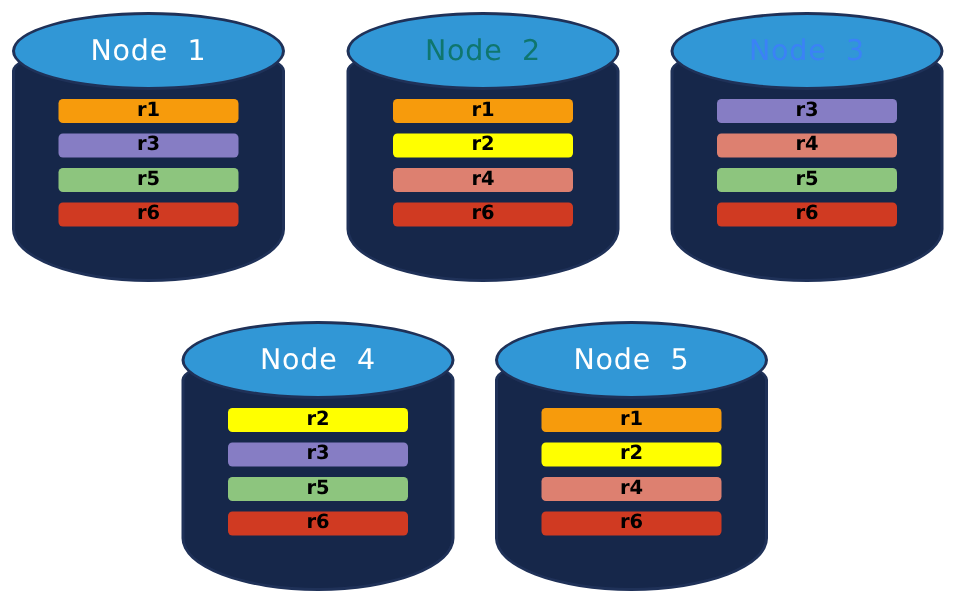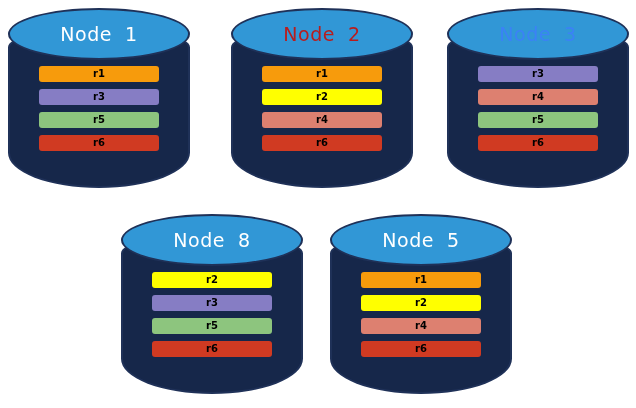--- a/index.html
+++ b/index.html
@@ -74,21 +74,21 @@
     top: 58px;
     width: 120px;
   }
 
   .rec {
     height: 16px;
     line-height: 16px;
     margin-bottom: 7px;
     border-radius: 3px;
     text-align: center;
-    font-size: 10px;
+    font-size: 13px;
     font-weight: bold;
     color: #000000;
   }
   .rec:last-child { margin-bottom: 16px; }
 </style>
 </head>
 <body>
 
 <div class="canvas">
 
@@ -99,21 +99,21 @@
       <div class="records">
         <div class="rec" style="background: rgb(247, 155, 12); color: rgb(0, 0, 0);">r1</div>
         <div class="rec" style="background: rgb(134, 125, 196); color: rgb(0, 0, 0);">r3</div>
         <div class="rec" style="background: rgb(141, 197, 126); color: rgb(0, 0, 0);">r5</div>
         <div class="rec" style="background: rgb(208, 58, 34); color: rgb(0, 0, 0);">r6</div>
       </div>
     </div>
     <div class="node" style="left: 231px; top: 8px;">
       <div class="cyl-body" style="background: rgb(22, 39, 74); border-color: rgb(31, 49, 88);"></div>
       <div class="cyl-top" style="background: rgb(49, 151, 214); border-color: rgb(31, 49, 88);"></div>
-      <div class="node-label" style="color: #b91c1c;">Node  2</div>
+      <div class="node-label" style="color: #0f766e;">Node  2</div>
       <div class="records">
         <div class="rec" style="background: rgb(247, 155, 12); color: rgb(0, 0, 0);">r1</div>
         <div class="rec" style="background: rgb(255, 255, 0); color: rgb(0, 0, 0);">r2</div>
         <div class="rec" style="background: rgb(221, 128, 112); color: rgb(0, 0, 0);">r4</div>
         <div class="rec" style="background: rgb(208, 58, 34); color: rgb(0, 0, 0);">r6</div>
       </div>
     </div>
     <div class="node" style="left: 447px; top: 8px;">
       <div class="cyl-body" style="background: rgb(22, 39, 74); border-color: rgb(31, 49, 88);"></div>
       <div class="cyl-top" style="background: rgb(49, 151, 214); border-color: rgb(31, 49, 88);"></div>
@@ -121,21 +121,21 @@
       <div class="records">
         <div class="rec" style="background: rgb(134, 125, 196); color: rgb(0, 0, 0);">r3</div>
         <div class="rec" style="background: rgb(221, 128, 112); color: rgb(0, 0, 0);">r4</div>
         <div class="rec" style="background: rgb(141, 197, 126); color: rgb(0, 0, 0);">r5</div>
         <div class="rec" style="background: rgb(208, 58, 34); color: rgb(0, 0, 0);">r6</div>
       </div>
     </div>
     <div class="node" style="left: 121px; top: 214px;">
       <div class="cyl-body" style="background: rgb(22, 39, 74); border-color: rgb(31, 49, 88);"></div>
       <div class="cyl-top" style="background: rgb(49, 151, 214); border-color: rgb(31, 49, 88);"></div>
-      <div class="node-label" style="color: rgb(255, 255, 255);">Node  8</div>
+      <div class="node-label" style="color: rgb(255, 255, 255);">Node  4</div>
       <div class="records">
         <div class="rec" style="background: rgb(255, 255, 0); color: rgb(0, 0, 0);">r2</div>
         <div class="rec" style="background: rgb(134, 125, 196); color: rgb(0, 0, 0);">r3</div>
         <div class="rec" style="background: rgb(141, 197, 126); color: rgb(0, 0, 0);">r5</div>
         <div class="rec" style="background: rgb(208, 58, 34); color: rgb(0, 0, 0);">r6</div>
       </div>
     </div>
     <div class="node" style="left: 330px; top: 214px;">
       <div class="cyl-body" style="background: rgb(22, 39, 74); border-color: rgb(31, 49, 88);"></div>
       <div class="cyl-top" style="background: rgb(49, 151, 214); border-color: rgb(31, 49, 88);"></div>

